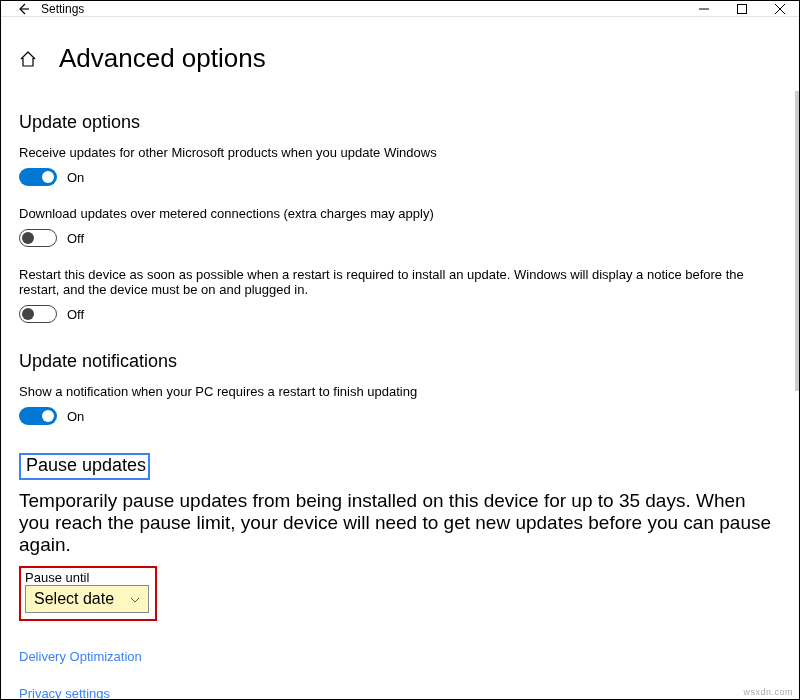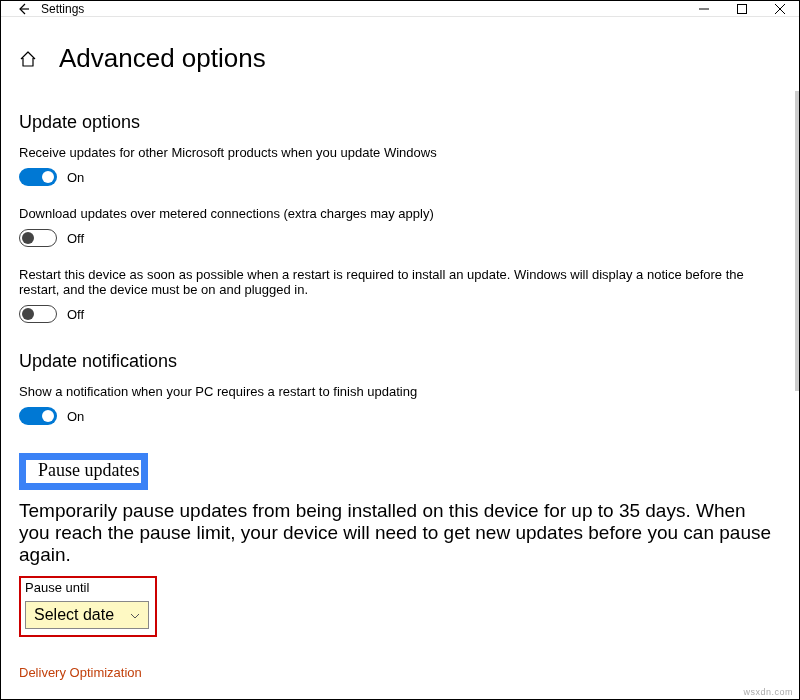--- a/index.html
+++ b/index.html
@@ -49,47 +49,46 @@
     position:absolute; width:12px; height:12px; border-radius:50%;
     top:3px;
   }
   .toggle.on .knob { background:#fff; right:3px; }
   .toggle.off .knob { background:#444; left:2px; top:1.5px; }
   .toggle-state { font-size:13px; }
 
   .section-block { margin-bottom: 28px; }
 
   .pause-heading-box {
-    border: 7px solid #3b82f6;
+    border: 2px solid #3b82f6;
     display:inline-block;
-    padding: 0 2px 2px 12px;
-    font-family: Liberation Serif, serif;
+    padding: 0 2px 2px 5px;
   }
   .pause-heading-box h2 { margin:0; font-size:18px; font-weight:400; }
 
   .pause-desc { font-size:19px; margin: 10px 0 10px 0; max-width: 760px; }
 
   .pause-block {
     border: 2px solid #c00;
     display:inline-block;
     padding: 2px 6px 6px 4px;
   }
-  .pause-until-label { font-size:13px; margin-bottom:6px; }
+  .pause-until-label { font-size:13px; margin-bottom:0; }
   .select-date {
     border:1px solid #888;
     padding:4px 8px;
     display:inline-flex;
     align-items:center;
     gap:16px;
     font-size:16px;
     background:#fef9c3;
   }
   .select-date .chev { font-size:10px; color:#444; }
 
-  .link { color:#c2410c; font-size:13px; margin-top:16px; display:inline-block; }
+  .link { color:#3b82f6; font-size:13px; margin-top:16px; display:inline-block; }
   .link + .link { display:block; }
 
   .watermark { position:absolute; bottom:2px; right:6px; font-size:9px; color:#aaa; letter-spacing:0.5px; }
   .scrollbar-track { position:absolute; top:90px; right:0; width:4px; height:560px; }
   .scrollbar-thumb { position:absolute; top:0; width:100%; height:300px; background:#ccc; border-radius:0; }
 </style>
 </head>
 <body>
 
 <div class="titlebar">

